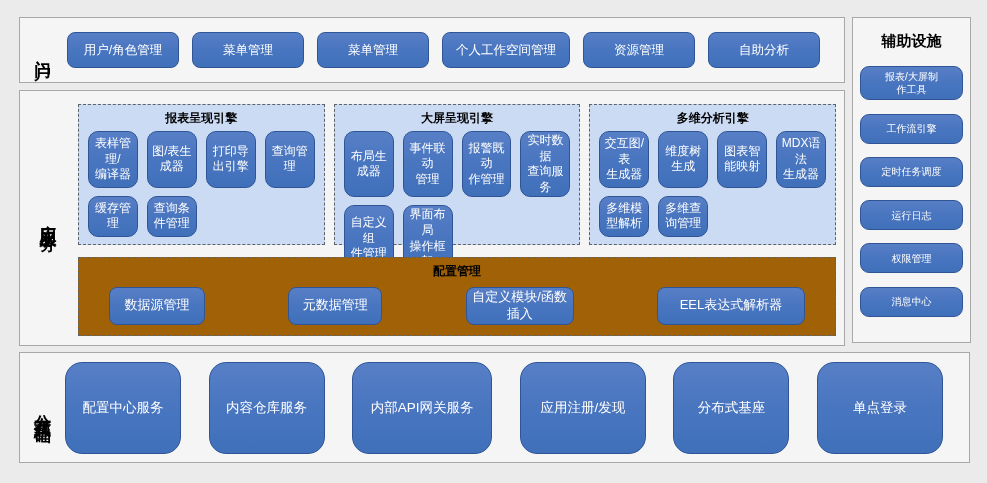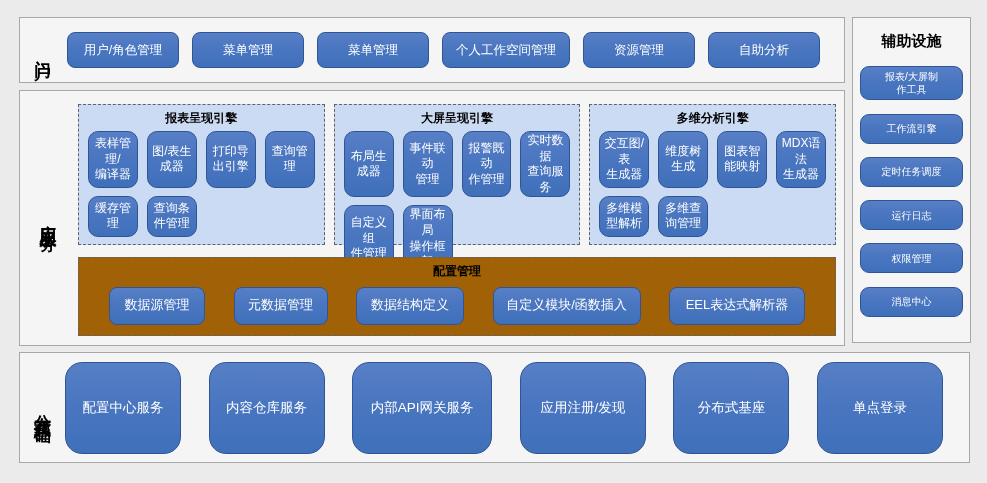--- a/index.html
+++ b/index.html
@@ -183,21 +183,20 @@
           </div>
         </div>
 
       </div>
 
       <div class="config-box">
         <div class="box-title">配置管理</div>
         <div class="config-row">
           <div class="btn">数据源管理</div>
           <div class="btn">元数据管理</div>
-          <div class="btn">数据结构定义</div>
           <div class="btn">自定义模块/函数插入</div>
           <div class="btn">EEL表达式解析器</div>
         </div>
       </div>
     </div>
   </div>
 
   <div class="section sec-dist">
     <div class="vlabel">分布式基础</div>
     <div class="dist-row">

